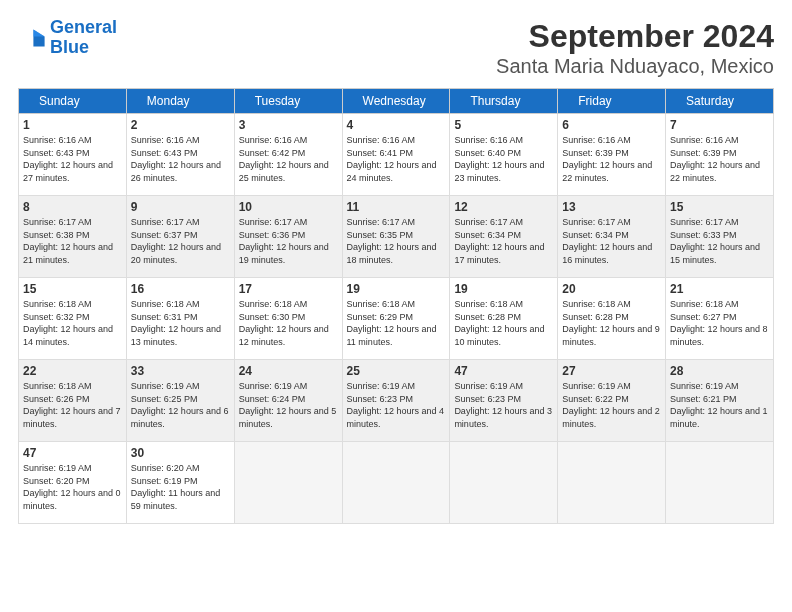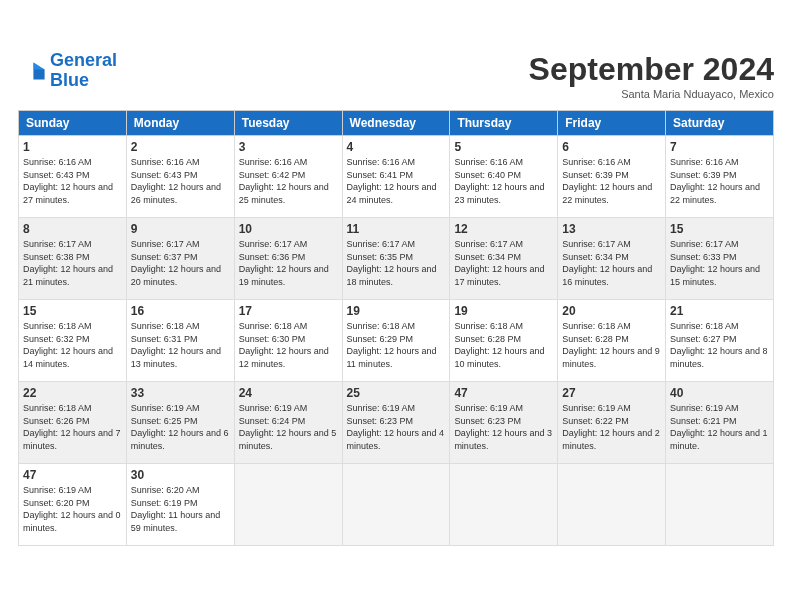--- a/index.html
+++ b/index.html
@@ -7,21 +7,20 @@
       width: 792px;
       height: 612px;
       font-family: Arial, sans-serif;
       background: #fff;
       overflow: hidden;
     }
     .page {
       width: 792px;
       height: 544px;
       padding: 18px 18px 10px 18px;
-      margin-top: 33px;
     }
     .header {
       display: flex;
       justify-content: space-between;
       align-items: flex-start;
       margin-bottom: 10px;
     }
     .logo {
       display: flex;
       align-items: center;
@@ -42,34 +41,34 @@
     }
     .title-area {
       text-align: right;
     }
     .month-title {
       font-size: 32px;
       font-weight: bold;
       color: #333;
     }
     .subtitle {
-      font-size: 11px;
+      font-size: 20px;
       color: #555;
     }
     .calendar {
       width: 100%;
       border-collapse: collapse;
       table-layout: fixed;
     }
     .calendar th {
       background: #1a6fc4;
       color: #fff;
       font-size: 12px;
-      font-weight: bold;
-      padding: 5px 7px;
+      font-weight: normal;
+      padding: 5px 20px;
       text-align: left;
       border: 1px solid #ccc;
     }
     .calendar td {
       vertical-align: top;
       padding: 4px 4px 3px 4px;
       border: 1px solid #ddd;
       font-size: 9.5px;
       color: #333;
       background: #fff;
@@ -154,21 +153,21 @@
           <td><span class="day-num">20</span><span class="cell-text">Sunrise: 6:18 AM<br>Sunset: 6:28 PM<br>Daylight: 12 hours and 9 minutes.</span></td>
           <td><span class="day-num">21</span><span class="cell-text">Sunrise: 6:18 AM<br>Sunset: 6:27 PM<br>Daylight: 12 hours and 8 minutes.</span></td>
         </tr>
         <tr class="row-shaded">
           <td><span class="day-num">22</span><span class="cell-text">Sunrise: 6:18 AM<br>Sunset: 6:26 PM<br>Daylight: 12 hours and 7 minutes.</span></td>
           <td><span class="day-num">33</span><span class="cell-text">Sunrise: 6:19 AM<br>Sunset: 6:25 PM<br>Daylight: 12 hours and 6 minutes.</span></td>
           <td><span class="day-num">24</span><span class="cell-text">Sunrise: 6:19 AM<br>Sunset: 6:24 PM<br>Daylight: 12 hours and 5 minutes.</span></td>
           <td><span class="day-num">25</span><span class="cell-text">Sunrise: 6:19 AM<br>Sunset: 6:23 PM<br>Daylight: 12 hours and 4 minutes.</span></td>
           <td><span class="day-num">47</span><span class="cell-text">Sunrise: 6:19 AM<br>Sunset: 6:23 PM<br>Daylight: 12 hours and 3 minutes.</span></td>
           <td><span class="day-num">27</span><span class="cell-text">Sunrise: 6:19 AM<br>Sunset: 6:22 PM<br>Daylight: 12 hours and 2 minutes.</span></td>
-          <td><span class="day-num">40</span><span class="cell-text">Sunrise: 6:19 AM<br>Sunset: 6:21 PM<br>Daylight: 12 hours and 1 minute.</span></td>
+          <td><span class="day-num">28</span><span class="cell-text">Sunrise: 6:19 AM<br>Sunset: 6:21 PM<br>Daylight: 12 hours and 1 minute.</span></td>
         </tr>
         <tr>
           <td><span class="day-num">47</span><span class="cell-text">Sunrise: 6:19 AM<br>Sunset: 6:20 PM<br>Daylight: 12 hours and 0 minutes.</span></td>
           <td><span class="day-num">30</span><span class="cell-text">Sunrise: 6:20 AM<br>Sunset: 6:19 PM<br>Daylight: 11 hours and 59 minutes.</span></td>
           <td class="empty"></td>
           <td class="empty"></td>
           <td class="empty"></td>
           <td class="empty"></td>
           <td class="empty"></td>
         </tr>

